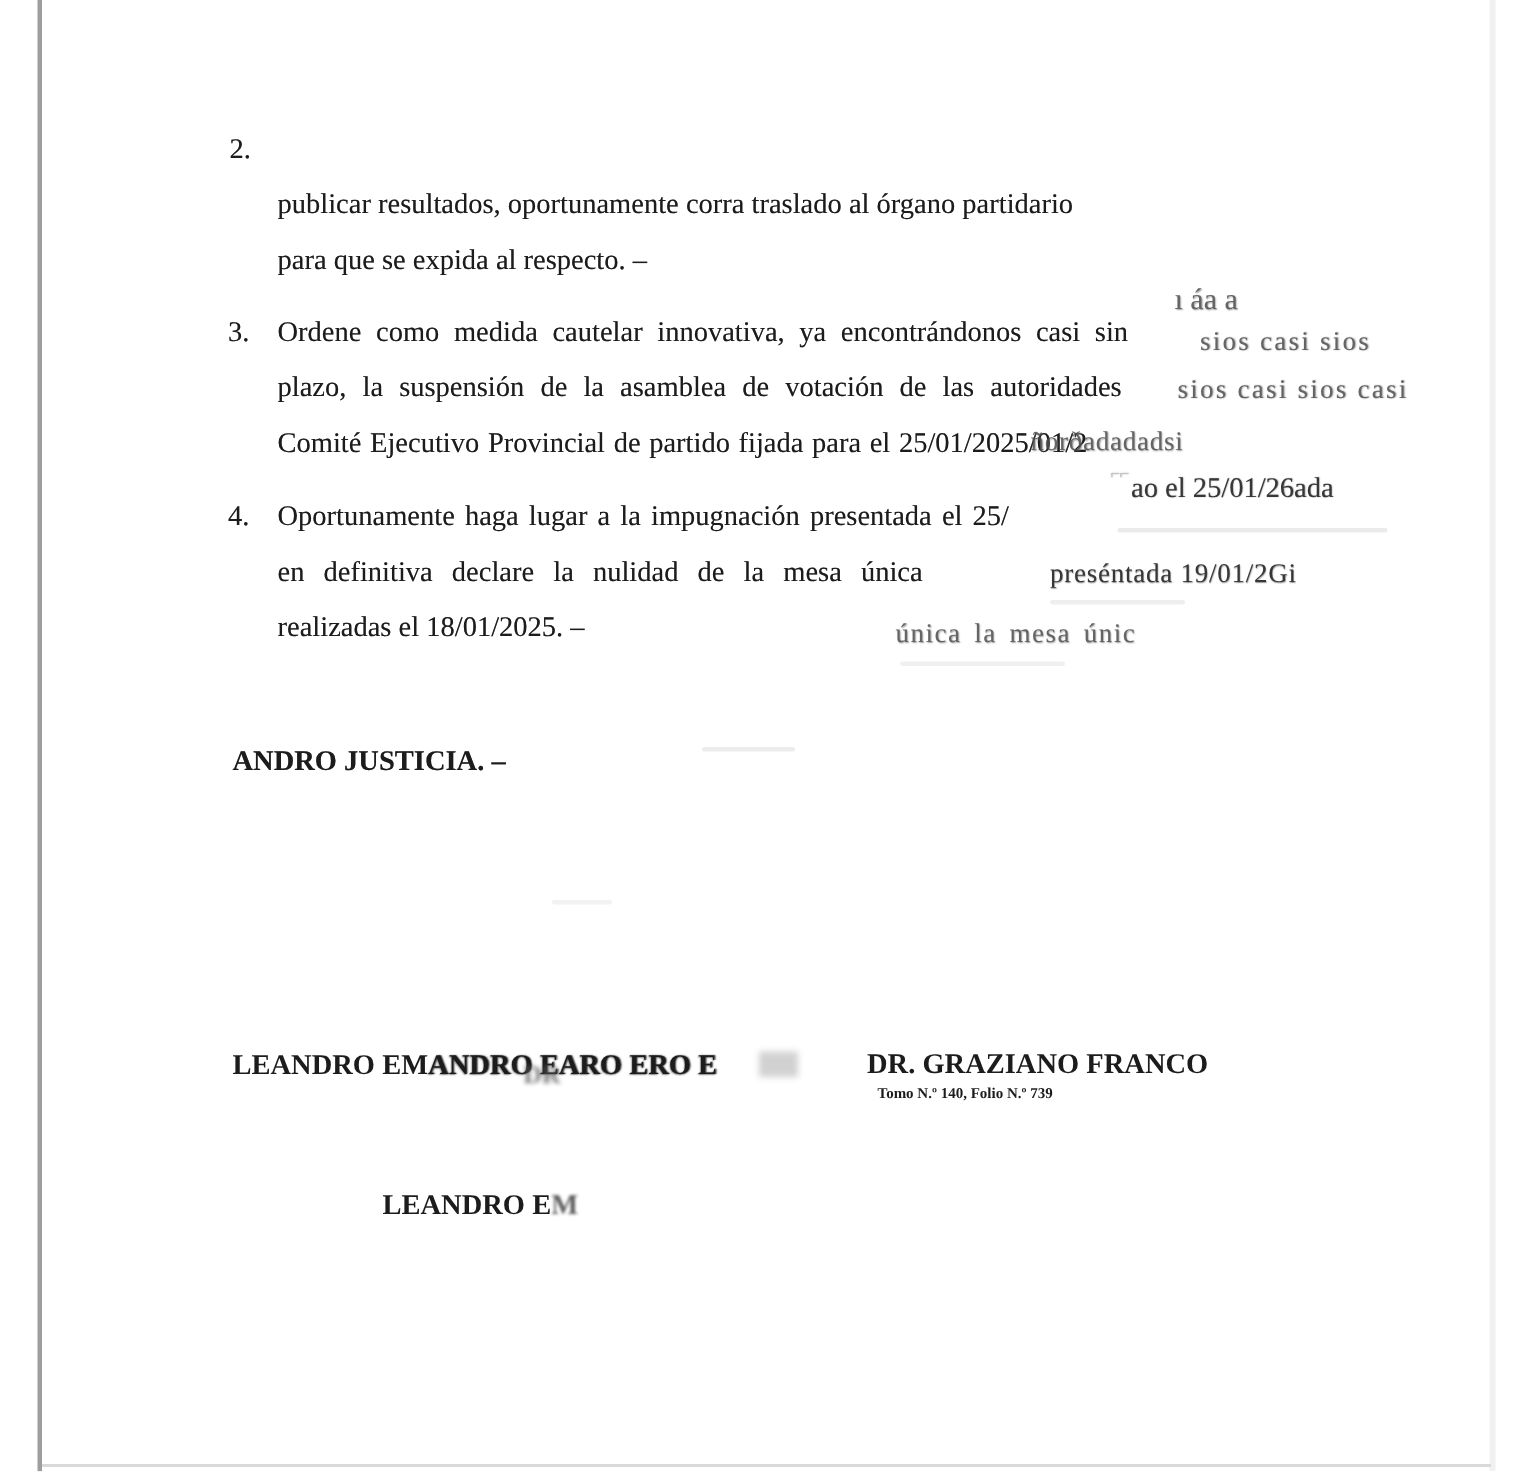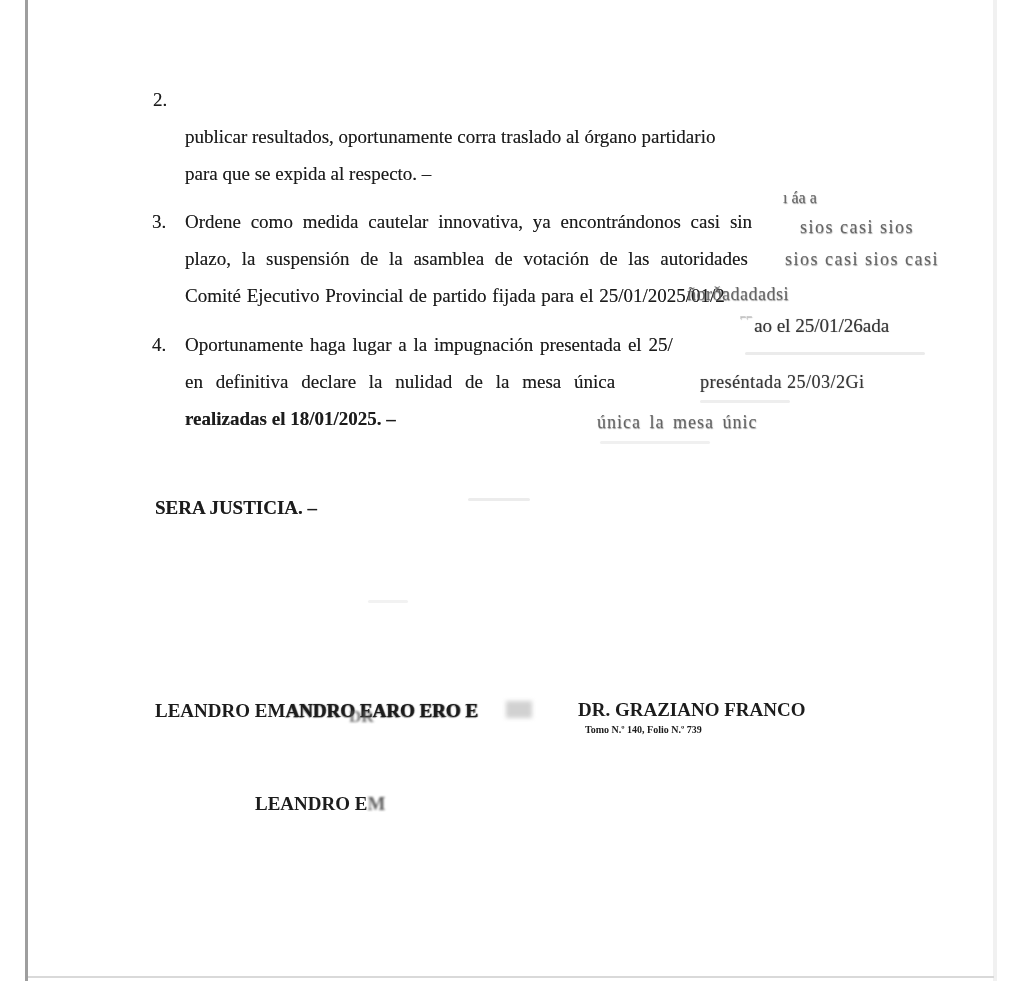--- a/index.html
+++ b/index.html
@@ -66,49 +66,49 @@
 <div class="page">
 
   <div class="vrule vrule-left"></div>
   <div class="vrule vrule-right"></div>
   <div class="hrule-bottom"></div>
 
   <div class="line num" style="left:153px; top:88px;">2.</div>
   <div class="line" style="left:185px; top:162px;">para que se expida al respecto. –</div>
   <div class="line" style="left:185px; top:125px;">publicar resultados, oportunamente corra traslado al órgano partidario</div>
 
-  <div class="ghost" style="left:783px; top:189px; font-size:16px;">ı áa a</div>
+  <div class="ghost" style="left:783px; top:189px; font-size:20px;">ı áa a</div>
 
   <div class="line num" style="left:152px; top:210px;">3.</div>
   <div class="line" style="left:185px; top:247px; word-spacing:6px;">plazo, la suspensión de la asamblea de votación de las autoridades</div>
   <div class="line" style="left:185px; top:210px; word-spacing:5px;">Ordene como medida cautelar innovativa, ya encontrándonos casi sin</div>
   <div class="line" style="left:185px; top:284px; word-spacing:1px;">Comité Ejecutivo Provincial de partido fijada para el 25/01/2025/01/2</div>
 
   <div class="ghost ghost-spread" style="left:800px; top:217px;">sios casi sios</div>
   <div class="ghost ghost-spread" style="left:785px; top:249px;font-family:Liberation Serif, serif;">sios casi sios casi</div>
   <div class="ghost" style="left:687px; top:284px; letter-spacing:0.5px;">ñorðadadadsi</div>
 
   <div class="ghost" style="left:740px; top:310px; font-size:11px; color:#b5b5b5; opacity:0.8;">⌐⌐</div>
   <div class="ghost ghost-dark" style="left:754px; top:315px; font-size:19px;">ao el 25/01/26ada</div>
 
   <div class="line num" style="left:152px; top:333px;">4.</div>
   <div class="line" style="left:185px; top:333px; word-spacing:2px;">Oportunamente haga lugar a la impugnación presentada el 25/</div>
   <div class="line" style="left:185px; top:370px; word-spacing:8px;">en definitiva declare la nulidad de la mesa única</div>
-  <div class="line" style="left:185px; top:407px;font-weight:bold;">realizadas el 18/01/2025. –</div>
+  <div class="line" style="left:185px; top:407px;">realizadas el 18/01/2025. –</div>
 
-  <div class="ghost ghost-dark" style="left:700px; top:372px; letter-spacing:0.5px;">preséntada 25/03/2Gi</div>
+  <div class="ghost ghost-dark" style="left:700px; top:372px; letter-spacing:0.5px;">preséntada 19/01/2Gi</div>
   <div class="ghost" style="left:597px; top:412px; letter-spacing:1px; word-spacing:3px;">única la mesa únic</div>
 
   <div class="smudge" style="left:745px; top:352px; width:180px; height:3px; background:#ebebeb;"></div>
   <div class="smudge" style="left:700px; top:400px; width:90px; height:3px; background:#eeeeee;"></div>
   <div class="smudge" style="left:600px; top:441px; width:110px; height:3px; background:#f0f0f0;"></div>
   <div class="smudge" style="left:468px; top:498px; width:62px; height:3px; background:#ececec;"></div>
   <div class="smudge" style="left:368px; top:600px; width:40px; height:3px; background:#f2f2f2;"></div>
 
-  <div class="line bold" style="left:155px; top:496px;">SERA JUSTICIA. –</div>
+  <div class="line bold" style="left:155px; top:496px;">ANDRO JUSTICIA. –</div>
 
   <div class="sig-line" style="left:155px; top:700px;">
     <span>LEANDRO EM</span><span class="sig-garble">ANDRO EARO ERO E</span>
   </div>
   <div class="sig-ghost" style="left:349px; top:707px;">DR</div>
   <div class="sig-blur-block" style="left:506px; top:701px; width:26px; height:17px;"></div>
 
   <div class="sig-line" style="left:578px; top:699px;">DR. GRAZIANO FRANCO</div>
   <div class="registry" style="left:585px; top:724px;">Tomo N.º 140, Folio N.º 739</div>
 

